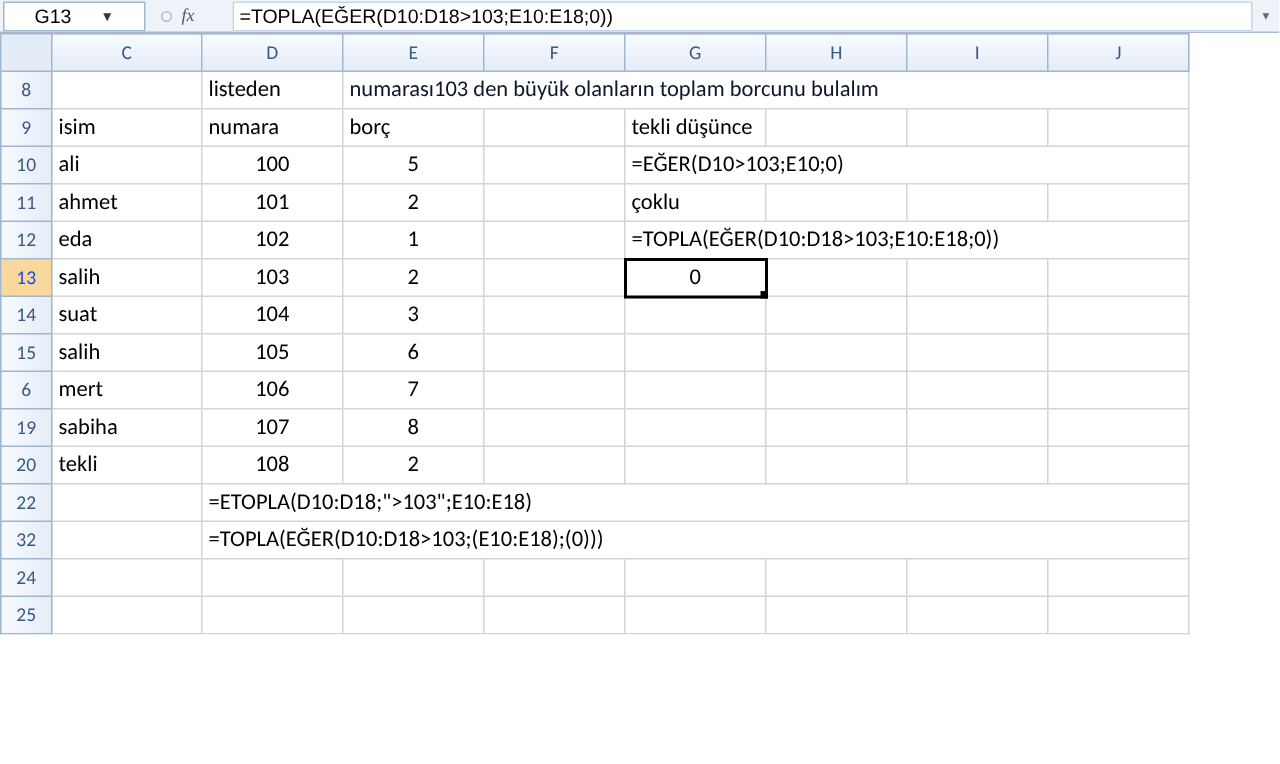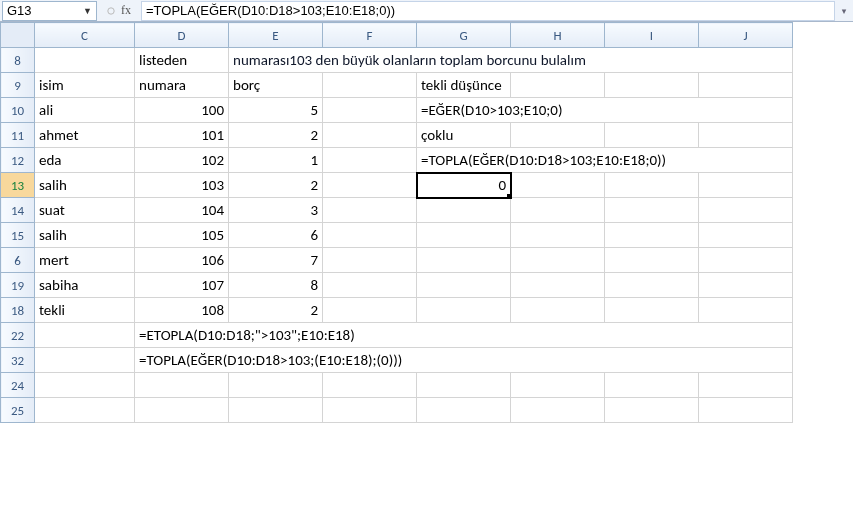--- a/index.html
+++ b/index.html
@@ -1,36 +1,36 @@
 <!DOCTYPE html>
 <html><head>
 <meta charset="utf-8">
 <style>
 * { box-sizing: border-box; margin: 0; padding: 0; }
 body { font-family: Calibri, Arial, sans-serif; font-size: 15px; background: #fff; overflow: hidden; }
 .formula-bar { display: flex; align-items: center; height: 22px; border-bottom: 1px solid #a9b8cc; background: #eef3fa; }
-.name-box { width: 95px; height: 20px; background: #fff; border: 1px solid #9eb6ce; margin-left: 2px; display: flex; align-items: center; padding: 0 4px; font-size: 13px; font-family: Arial, sans-serif; }
+.name-box { width: 95px; height: 20px; background: #fff; border: 1px solid #9eb6ce; margin-left: 2px; display: flex; align-items: center; padding: 0 20px; font-size: 13px; font-family: Arial, sans-serif; }
 .name-box-text { flex: 1; }
 .name-box-dd { color: #333; font-size: 9px; }
 .fb-icons { display: flex; align-items: center; gap: 2px; margin: 0 6px; }
 .fb-icon { width: 16px; height: 16px; display: flex; align-items: center; justify-content: center; color: #888; }
-.fx-label { font-size: 12px; font-family: 'Times New Roman', serif; color: #555; margin-right: 4px; }
+.fx-label { font-style: italic; font-size: 12px; font-family: 'Times New Roman', serif; color: #555; margin-right: 19px; }
 .formula-input { flex: 1; height: 20px; background: #fff; border: 1px solid #c5d4e8; padding: 0 4px; font-size: 13px; font-family: Arial, sans-serif; display: flex; align-items: center; }
 .fb-expand { width: 18px; display: flex; align-items: center; justify-content: center; color: #667; font-size: 9px;}
 .grid-wrap { display: flex; height: calc(100% - 22px); }
 table.grid { border-collapse: collapse; table-layout: fixed; }
 table.grid th, table.grid td { border: 1px solid #d4d4d4; height: 25px; padding: 0 4px; background: #fff; overflow: visible; white-space: nowrap; }
 table.grid th.colhdr { background: linear-gradient(#f7fbff,#e4ecf7); color: #3b5a82; font-weight: normal; font-size: 13px; text-align: center; height: 23px; border-color:#9eb6ce; }
 table.grid th.rowhdr { background: linear-gradient(to right,#f7fbff,#e4ecf7); color: #3b5a82; font-weight: normal; font-size: 13px; text-align: center; width: 34px; border-color:#9eb6ce; }
-table.grid th.rowhdr.sel { background: #f8d89c; color: #15803d; }
+table.grid th.rowhdr.sel { background: #f8d89c; color: #1d4ed8; }
 table.grid th.corner { background: #e4ecf7; width: 34px; border-color:#9eb6ce; }
 table.grid td.sel { outline: 2px solid #000; outline-offset: -1px; position: relative; }
 td.sel::after { content: ""; position: absolute; right: -2px; bottom: -2px; width: 5px; height: 5px; background: #000; }
 .orange { color: #0f172a; }
-.num { text-align: right; }
+.num { text-align: center; }
 .colC{width:100px;} .colD{width:94px;} .colE{width:94px;} .colF{width:94px;} .colG{width:94px;} .colH{width:94px;} .colI{width:94px;} .colJ{width:94px;}
 </style>
 </head>
 <body>
 
 <div class="formula-bar">
   <div class="name-box">
     <span class="name-box-text">G13</span>
     <span class="name-box-dd">▼</span>
   </div>
@@ -168,21 +168,21 @@
           <td>sabiha</td>
           <td class="num">107</td>
           <td class="num">8</td>
           <td></td>
           <td></td>
           <td></td>
           <td></td>
           <td></td>
         </tr>
         <tr>
-          <th class="rowhdr">18</th>
+          <th class="rowhdr">20</th>
           <td>tekli</td>
           <td class="num">108</td>
           <td class="num">2</td>
           <td></td>
           <td></td>
           <td></td>
           <td></td>
           <td></td>
         </tr>
         <tr>

